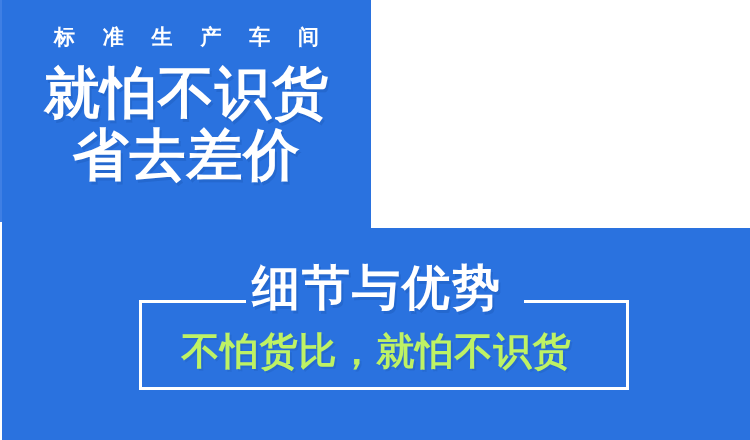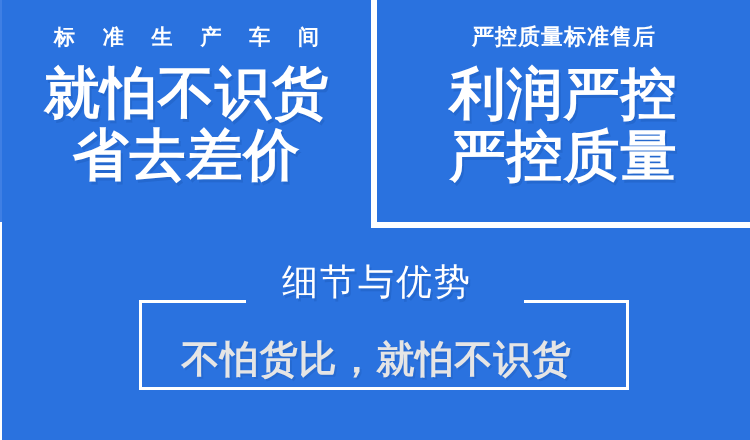--- a/index.html
+++ b/index.html
@@ -131,68 +131,60 @@
     background: #2a72df;
   }
 
   #feature-title {
     position: absolute;
     left: 0;
     right: 0;
     top: 36px;
     text-align: center;
     color: #ffffff;
-    font-weight: 400;
-    font-size: 36px;
+    font-weight: 700;
+    font-size: 48px;
     line-height: 1;
     letter-spacing: 2px;
     text-indent: 2px;
     white-space: nowrap;
     text-shadow: 2px 3px 0 rgba(20, 70, 150, 0.22);
   }
 
   #feature-subtitle {
     position: absolute;
     left: 0;
     right: 0;
     top: 104px;
     text-align: center;
-    color: #e5e5e5;
+    color: #bef264;
     font-weight: 700;
     font-size: 38px;
     line-height: 1;
     letter-spacing: 1px;
     text-indent: 1px;
     white-space: nowrap;
     text-shadow: 2px 2px 0 rgba(20, 70, 150, 0.18);
-    margin-top: 8px;
   }
 </style>
 </head>
 <body>
 
 <div id="canvas">
 
   <div class="edge-strip"></div>
 
   <div class="panel" id="panel-top-left">
     <div class="panel-inner">
       <div class="eyebrow spaced">标 准 生 产 车 间</div>
       <div class="headline line1">就怕不识货</div>
       <div class="headline line2">省去差价</div>
     </div>
   </div>
 
-  <div class="panel" id="panel-top-right">
-    <div class="panel-inner">
-      <div class="eyebrow tight">严控质量标准售后</div>
-      <div class="headline line1">利润严控</div>
-      <div class="headline line2">严控质量</div>
-    </div>
-  </div>
 
   <div class="panel" id="panel-bottom">
     <div id="bottom-inner">
 
       <div id="feature-frame"></div>
       <div id="frame-gap-mask"></div>
 
       <div id="feature-title">细节与优势</div>
 
       <div id="feature-subtitle">不怕货比，就怕不识货</div>

